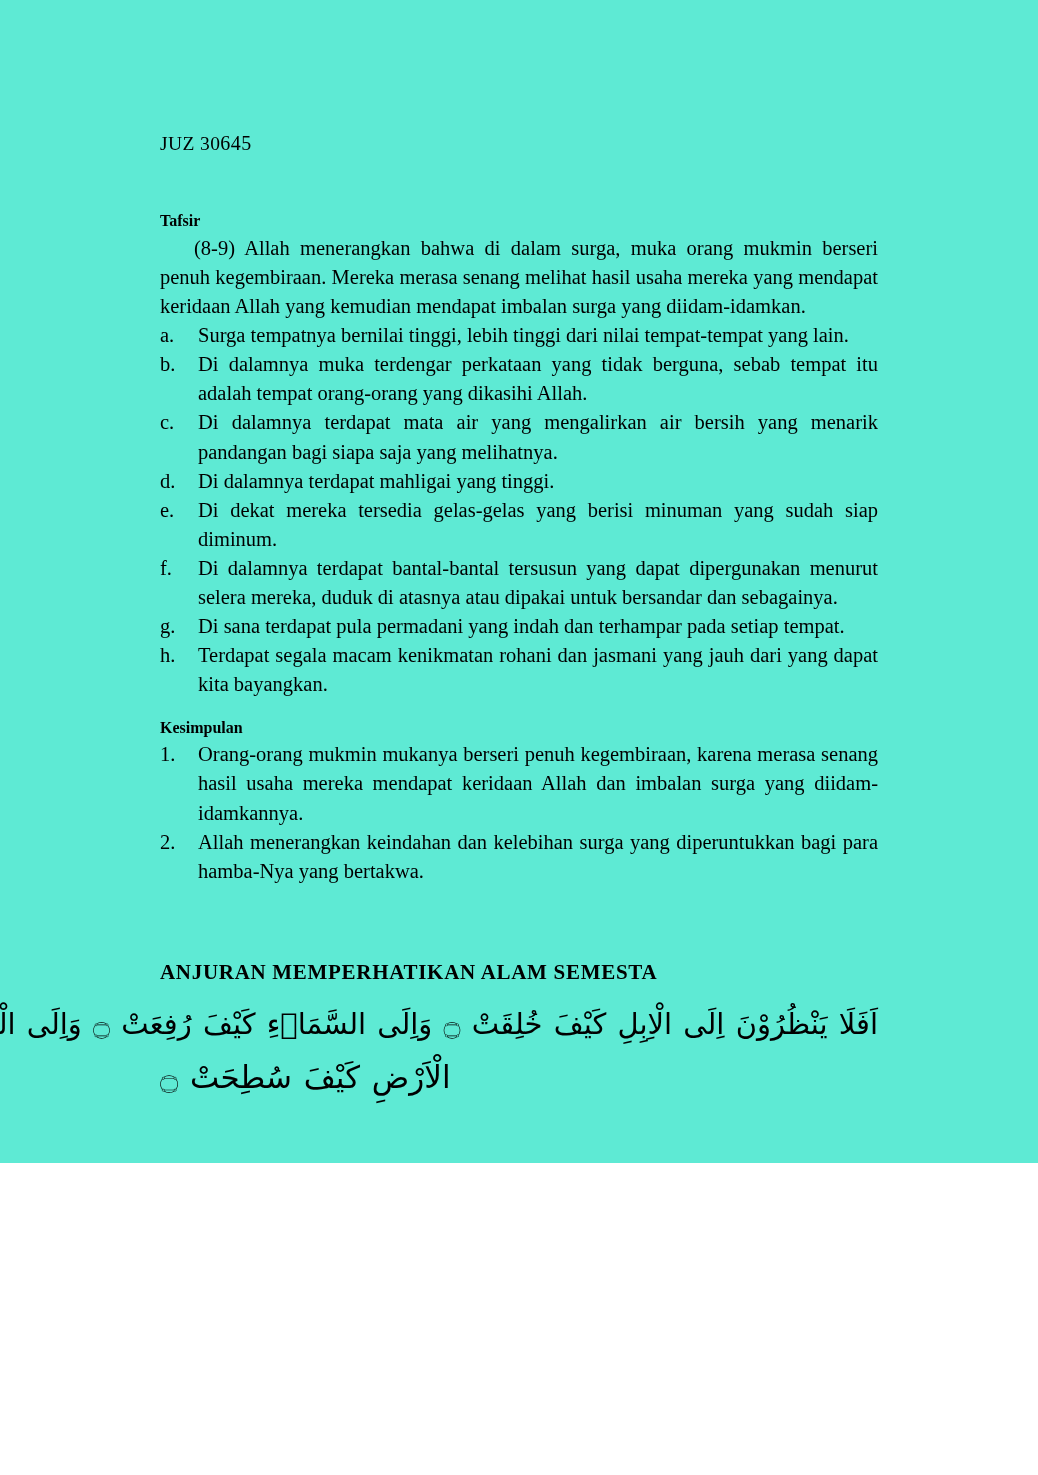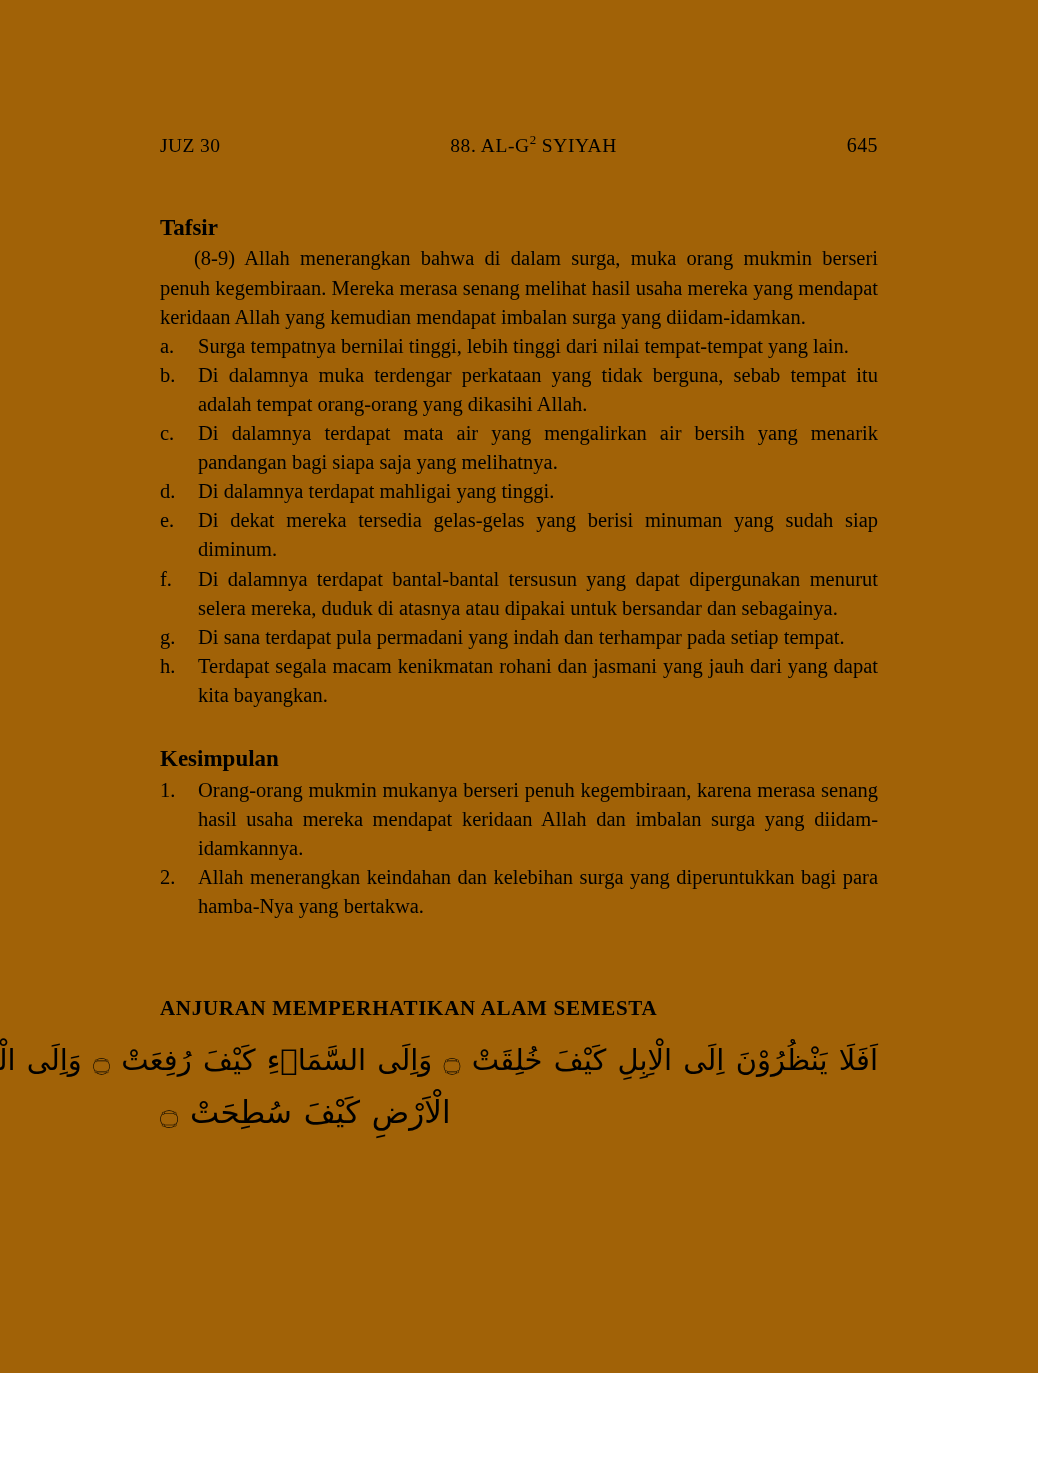--- a/index.html
+++ b/index.html
@@ -12,22 +12,22 @@
     height: 1475px;
     position: relative;
     font-family: "Liberation Serif", serif;
     color: #000000;
     overflow: hidden;
   }
   .page {
     position: absolute;
     left: 0; top: 0;
     width: 1038px;
-    height: 1373px;
-    background: #a16207;
+    height: 1163px;
+    background: #5eead4;
     text-decoration: underline;
   }
   .content {
     position: absolute;
     left: 160px;
     top: 132px;
     width: 718px;
   }
   
   .runhead {
@@ -50,23 +50,23 @@
     vertical-align: super;
     letter-spacing: 0;
   }
   .runhead .pageno {
     flex: 0 0 auto;
     text-align: center;
     font-size: 20px;
   }
   
   h2.sec {
-    font-size: 23px;
+    font-size: 16px;
     font-weight: bold;
-    margin: 16px 0 2px 0;
+    margin: 0 0 2px 0;
     line-height: 1.3;
   }
   .para {
     font-size: 20.5px;
     line-height: 1.42;
     text-align: justify;
     text-justify: inter-word;
     margin: 0;
     hyphens: none;
   }
@@ -139,21 +139,20 @@
   .trans.indent { text-indent: 34px; }
 </style>
 </head>
 <body>
 
 <div class="page">
   <div class="content">
 
     <div class="runhead">
       <span class="juz">JUZ 30</span>
-      <span class="surah"><span>88. AL-G</span><span class="sup">2</span><span> SYIYAH</span></span>
       <span class="pageno">645</span>
     </div>
 
     <h2 class="sec">Tafsir</h2>
     <p class="para indent">(8-9) Allah menerangkan bahwa di dalam surga, muka orang mukmin berseri penuh kegembiraan. Mereka merasa senang melihat hasil usaha mereka yang mendapat keridaan Allah yang kemudian mendapat imbalan surga yang diidam-idamkan.</p>
 
     <ul class="list">
       <li><span class="mark">a.</span><span>Surga tempatnya bernilai tinggi, lebih tinggi dari nilai tempat-tempat yang lain.</span></li>
       <li><span class="mark">b.</span><span>Di dalamnya muka terdengar perkataan yang tidak berguna, sebab tempat itu adalah tempat orang-orang yang dikasihi Allah.</span></li>
       <li><span class="mark">c.</span><span>Di dalamnya terdapat mata air yang mengalirkan air bersih yang menarik pandangan bagi siapa saja yang melihatnya.</span></li>

